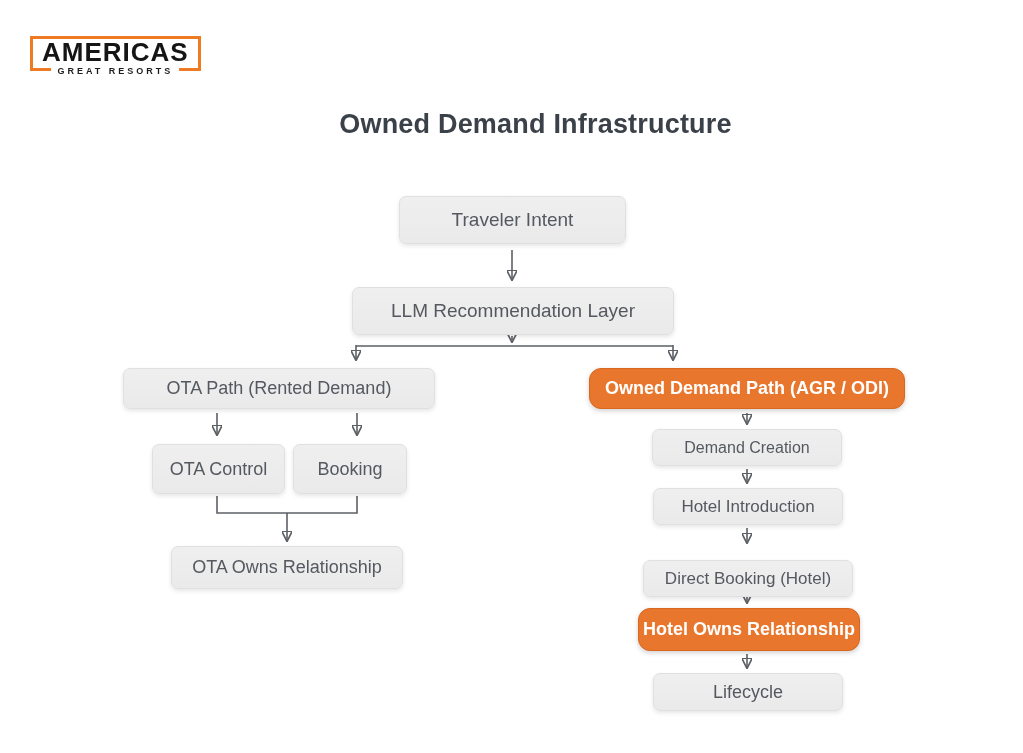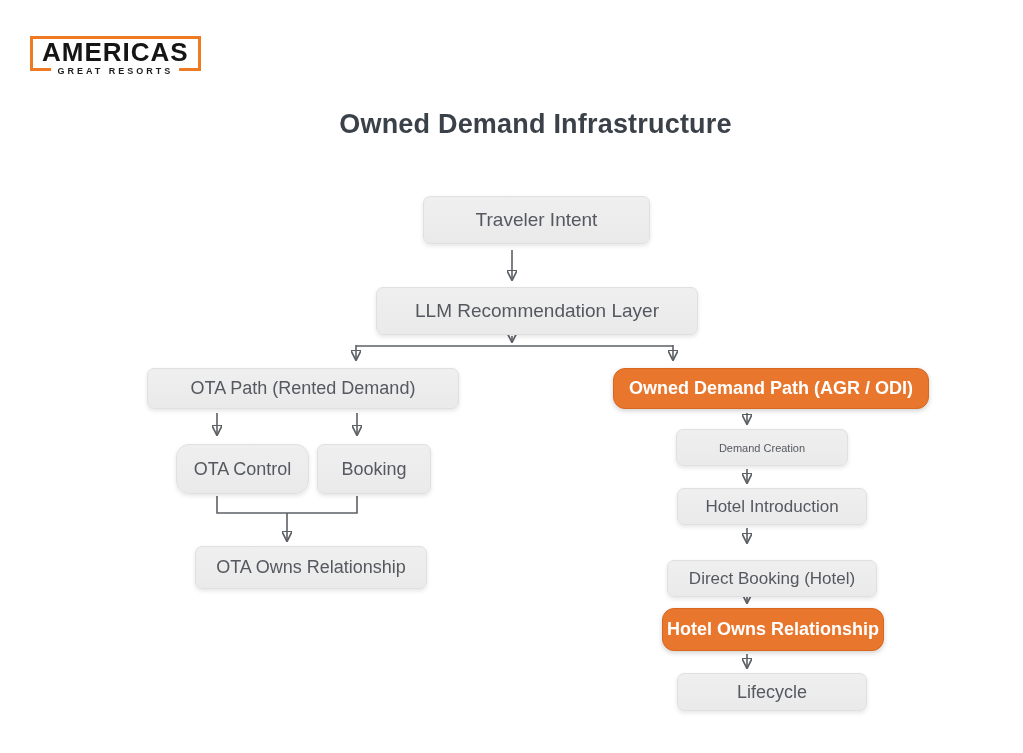--- a/index.html
+++ b/index.html
@@ -66,21 +66,20 @@
 
   
   .node {
     position: absolute;
     display: flex;
     align-items: center;
     justify-content: center;
     text-align: center;
     box-sizing: border-box;
     white-space: nowrap;
-    margin-left: 24px;
   }
   .node.gray {
     background: linear-gradient(180deg, #efefef 0%, #eaeaea 100%);
     border: 1px solid #e0e0e0;
     border-radius: 7px;
     color: var(--box-text, #55595F);
     box-shadow: 0 2px 4px rgba(0,0,0,0.10);
     font-weight: 400;
   }
   .node.orange {
@@ -147,29 +146,29 @@
     <line x1="747" y1="588" x2="747" y2="602" marker-end="url(#arrow)"></line>
     <line x1="747" y1="654" x2="747" y2="667" marker-end="url(#arrow)"></line>
   </svg>
 
   <div class="node gray" style="left:399px; top:196px; width:227px; height:48px; font-size:19px;">Traveler Intent</div>
 
   <div class="node gray" style="left:352px; top:287px; width:322px; height:48px; font-size:19px;">LLM Recommendation Layer</div>
 
   <div class="node gray" style="left:123px; top:368px; width:312px; height:41px; font-size:18px;">OTA Path (Rented Demand)</div>
 
-  <div class="node gray" style="left:152px; top:444px; width:133px; height:50px; font-size:18px;border-radius:13px;">OTA Control</div>
+  <div class="node gray" style="left:152px; top:444px; width:133px; height:50px; font-size:18px;">OTA Control</div>
 
   <div class="node gray" style="left:293px; top:444px; width:114px; height:50px; font-size:18px;">Booking</div>
 
   <div class="node gray" style="left:171px; top:546px; width:232px; height:43px; font-size:18px;">OTA Owns Relationship</div>
 
   <div class="node orange" style="left:589px; top:368px; width:316px; height:41px; font-size:18px;">Owned Demand Path (AGR / ODI)</div>
 
-  <div class="node gray" style="left:652px; top:429px; width:172px; height:37px; font-size:11px;">Demand Creation</div>
+  <div class="node gray" style="left:652px; top:429px; width:190px; height:37px; font-size:16px;">Demand Creation</div>
 
   <div class="node gray" style="left:653px; top:488px; width:190px; height:37px; font-size:17px;">Hotel Introduction</div>
 
   <div class="node gray" style="left:643px; top:560px; width:210px; height:37px; font-size:17px;">Direct Booking (Hotel)</div>
 
   <div class="node orange" style="left:638px; top:608px; width:222px; height:43px; font-size:18px;text-align:right;">Hotel Owns Relationship</div>
 
   <div class="node gray" style="left:653px; top:673px; width:190px; height:38px; font-size:18px;">Lifecycle</div>
 
 </div>

